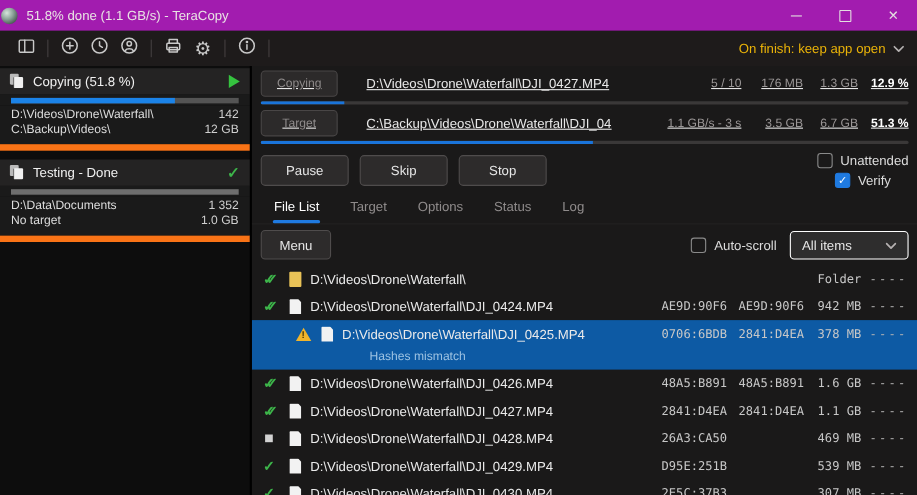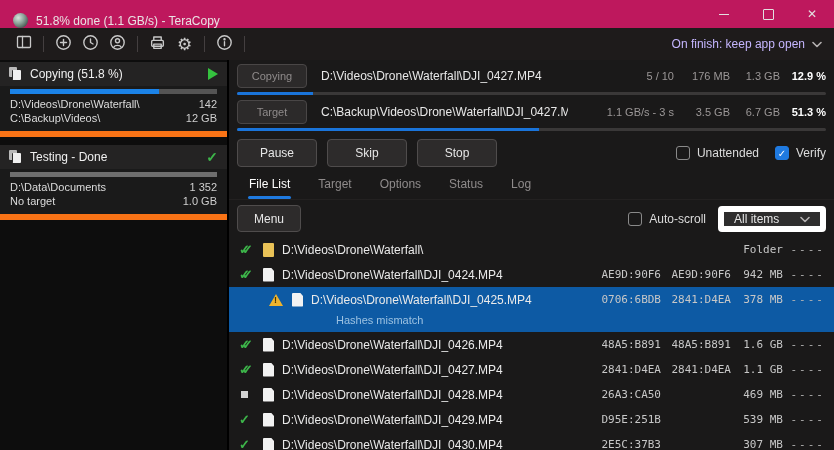--- a/index.html
+++ b/index.html
@@ -1,35 +1,35 @@
 <!DOCTYPE html>
 <html><head>
 <meta charset="utf-8">
 <style>
   html,body{margin:0;padding:0;background:#000;}
   .window{width:834px;height:450px;background:#141313;font-family:"Liberation Sans",sans-serif;
     color:#e6e6e6;overflow:hidden;display:flex;flex-direction:column;position:relative;}
 
   
-  .titlebar{flex:0 0 28px;height:28px;background:#be185d;display:flex;align-items:flex-end;padding-left:13px;}
+  .titlebar{flex:0 0 28px;height:28px;background:#a21caf;display:flex;align-items:center;padding-left:1px;}
   .app-icon{width:15px;height:15px;border-radius:50%;margin-right:8px;flex:none;
     background:radial-gradient(circle at 35% 32%,#d6e4dc 0%,#8da49a 40%,#4b5d56 75%,#333f3a 100%);}
   .title-text{font-size:12px;color:#e9e3e4;white-space:nowrap;}
   .win-controls{margin-left:auto;display:flex;height:100%;}
   .win-btn{width:44px;height:100%;display:flex;align-items:center;justify-content:center;color:#e3dfe0;font-size:12px;}
   .min-glyph{display:block;width:10px;height:1px;background:#e3dfe0;}
   .max-glyph{display:block;width:9px;height:9px;border:1px solid #e3dfe0;border-radius:1px;}
 
   
   .toolbar{flex:0 0 32px;height:32px;background:#1e1b1b;display:flex;align-items:center;padding:0 12px 0 10px;}
   .tb-icon{width:27px;height:24px;display:flex;align-items:center;justify-content:center;color:#c9c9c9;}
   .tb-icon svg{stroke:#c9c9c9;fill:none;stroke-width:1.3;stroke-linecap:round;stroke-linejoin:round;}
   .gear-glyph{font-size:17px;line-height:17px;color:#c9c9c9;}
   .tb-sep{width:1px;height:16px;background:#443f40;margin:0 6px;}
-  .on-finish{margin-left:auto;display:flex;align-items:center;gap:7px;font-size:12px;color:#c4b5fd;}
+  .on-finish{margin-left:auto;display:flex;align-items:center;gap:7px;font-size:12px;color:#eab308;}
   .chev svg{stroke:#b5b1b1;fill:none;stroke-width:1.6;stroke-linecap:round;stroke-linejoin:round;}
 
   
   .appbody{flex:1;display:flex;min-height:0;}
 
   
   .sidebar{flex:0 0 227px;width:227px;background:#0d0d0d;border-right:2px solid #000;display:flex;flex-direction:column;}
   .task-card{margin:2px 0 6px;border-bottom:6px solid #f97316;}
   .task-header{height:24px;background:#242323;display:flex;align-items:center;gap:8px;padding:0 9px;font-size:12px;color:#f0f0f0;}
   .pages{position:relative;width:13px;height:14px;flex:none;}
@@ -42,49 +42,49 @@
   .task-barwrap{background:#1a1a1a;padding:3px 10px 2px;}
   .task-bar{height:5px;background:#545454;}
   .task-fill{height:100%;}
   .task-body{background:#1a1a1a;padding:1px 10px 6px;}
   .task-row{display:flex;justify-content:space-between;font-size:11px;line-height:14px;color:#dcdcdc;}
   .task-row .val{color:#cfcfcf;}
 
   
   .main{flex:1;background:#1a1919;display:flex;flex-direction:column;min-width:0;}
   .transfer{padding:4px 8px 0;}
-  .x-row{display:flex;align-items:center;height:24px;gap:14px;}
+  .x-row{display:flex;align-items:center;height:24px;gap:26px;text-decoration:underline;}
   .chip{flex:0 0 68px;width:68px;height:22px;background:#2c2a2a;border:1px solid #494646;border-radius:4px;
     color:#8f8b8b;font-size:11px;display:flex;align-items:center;justify-content:center;}
   .x-path{flex:1;font-size:12px;color:#e8e8e8;white-space:nowrap;overflow:hidden;}
   .x-stats{display:flex;align-items:center;font-size:11px;color:#9b9797;}
   .x-stat{text-align:right;white-space:nowrap;}
   .s0{width:92px;} .s1{width:56px;} .s2{width:50px;}
   .x-pct{width:46px;text-align:right;font-size:11px;font-weight:bold;color:#fff;white-space:nowrap;}
   .x-bar{height:3px;background:#3a3838;margin:4px 0 5px;border-radius:2px;overflow:hidden;}
   .x-fill{height:100%;background:#1a74da;}
 
   .controls{display:flex;align-items:center;gap:10px;padding:3px 8px 0;}
   .btn{width:78px;height:26px;background:#2d2b2b;border:1px solid #4f4c4c;border-radius:4px;
     color:#e6e6e6;font-size:12px;display:flex;align-items:center;justify-content:center;}
-  .ctrl-right{margin-left:auto;display:flex;align-items:center;gap:16px;}
+  .ctrl-right{margin-left:auto;display:flex;align-items:center;gap:4px;flex-direction:column;}
   .cb{display:flex;align-items:center;gap:7px;font-size:12px;color:#dcdcdc;}
   .cb-box{width:14px;height:14px;box-sizing:border-box;border:1px solid #8a8a8a;border-radius:3px;
     display:flex;align-items:center;justify-content:center;font-size:10px;color:transparent;}
   .cb-box.checked{background:#1f7ae0;border-color:#1f7ae0;color:#fff;}
 
   .tabs{display:flex;gap:4px;padding:6px 8px 0;border-bottom:1px solid #232121;}
   .tab{position:relative;padding:4px 12px 8px;font-size:12px;color:#8f8b8b;}
   .tab.active{color:#fff;}
   .tab.active::after{content:"";position:absolute;left:11px;right:11px;bottom:0;height:3px;border-radius:2px;background:#1f7ae0;}
 
   .list-toolbar{display:flex;align-items:center;padding:5px 8px;}
   .menu-btn{width:62px;height:25px;}
   .lt-right{margin-left:auto;display:flex;align-items:center;gap:12px;}
-  .dropdown{width:108px;height:26px;box-sizing:border-box;background:#2e2d2d;border:6px solid #ffffff;border-radius:4px;
+  .dropdown{width:108px;height:26px;box-sizing:border-box;background:#2e2d2d;border:1px solid #ffffff;border-radius:4px;
     display:flex;align-items:center;padding:0 10px;font-size:12px;color:#e6e6e6;}
   .dd-chev{margin-left:auto;}
 
   
   .file-list{flex:1;overflow:hidden;}
   .f-row{padding:0 9px 0 10px;}
   .f-row.selected{background:#0d5aa4;padding-left:39px;}
   .f-line{display:flex;align-items:center;height:25px;}
   .f-status{width:24px;flex:none;display:flex;align-items:center;}
   .chk{color:#3db54a;font-size:13px;font-weight:bold;line-height:13px;}

